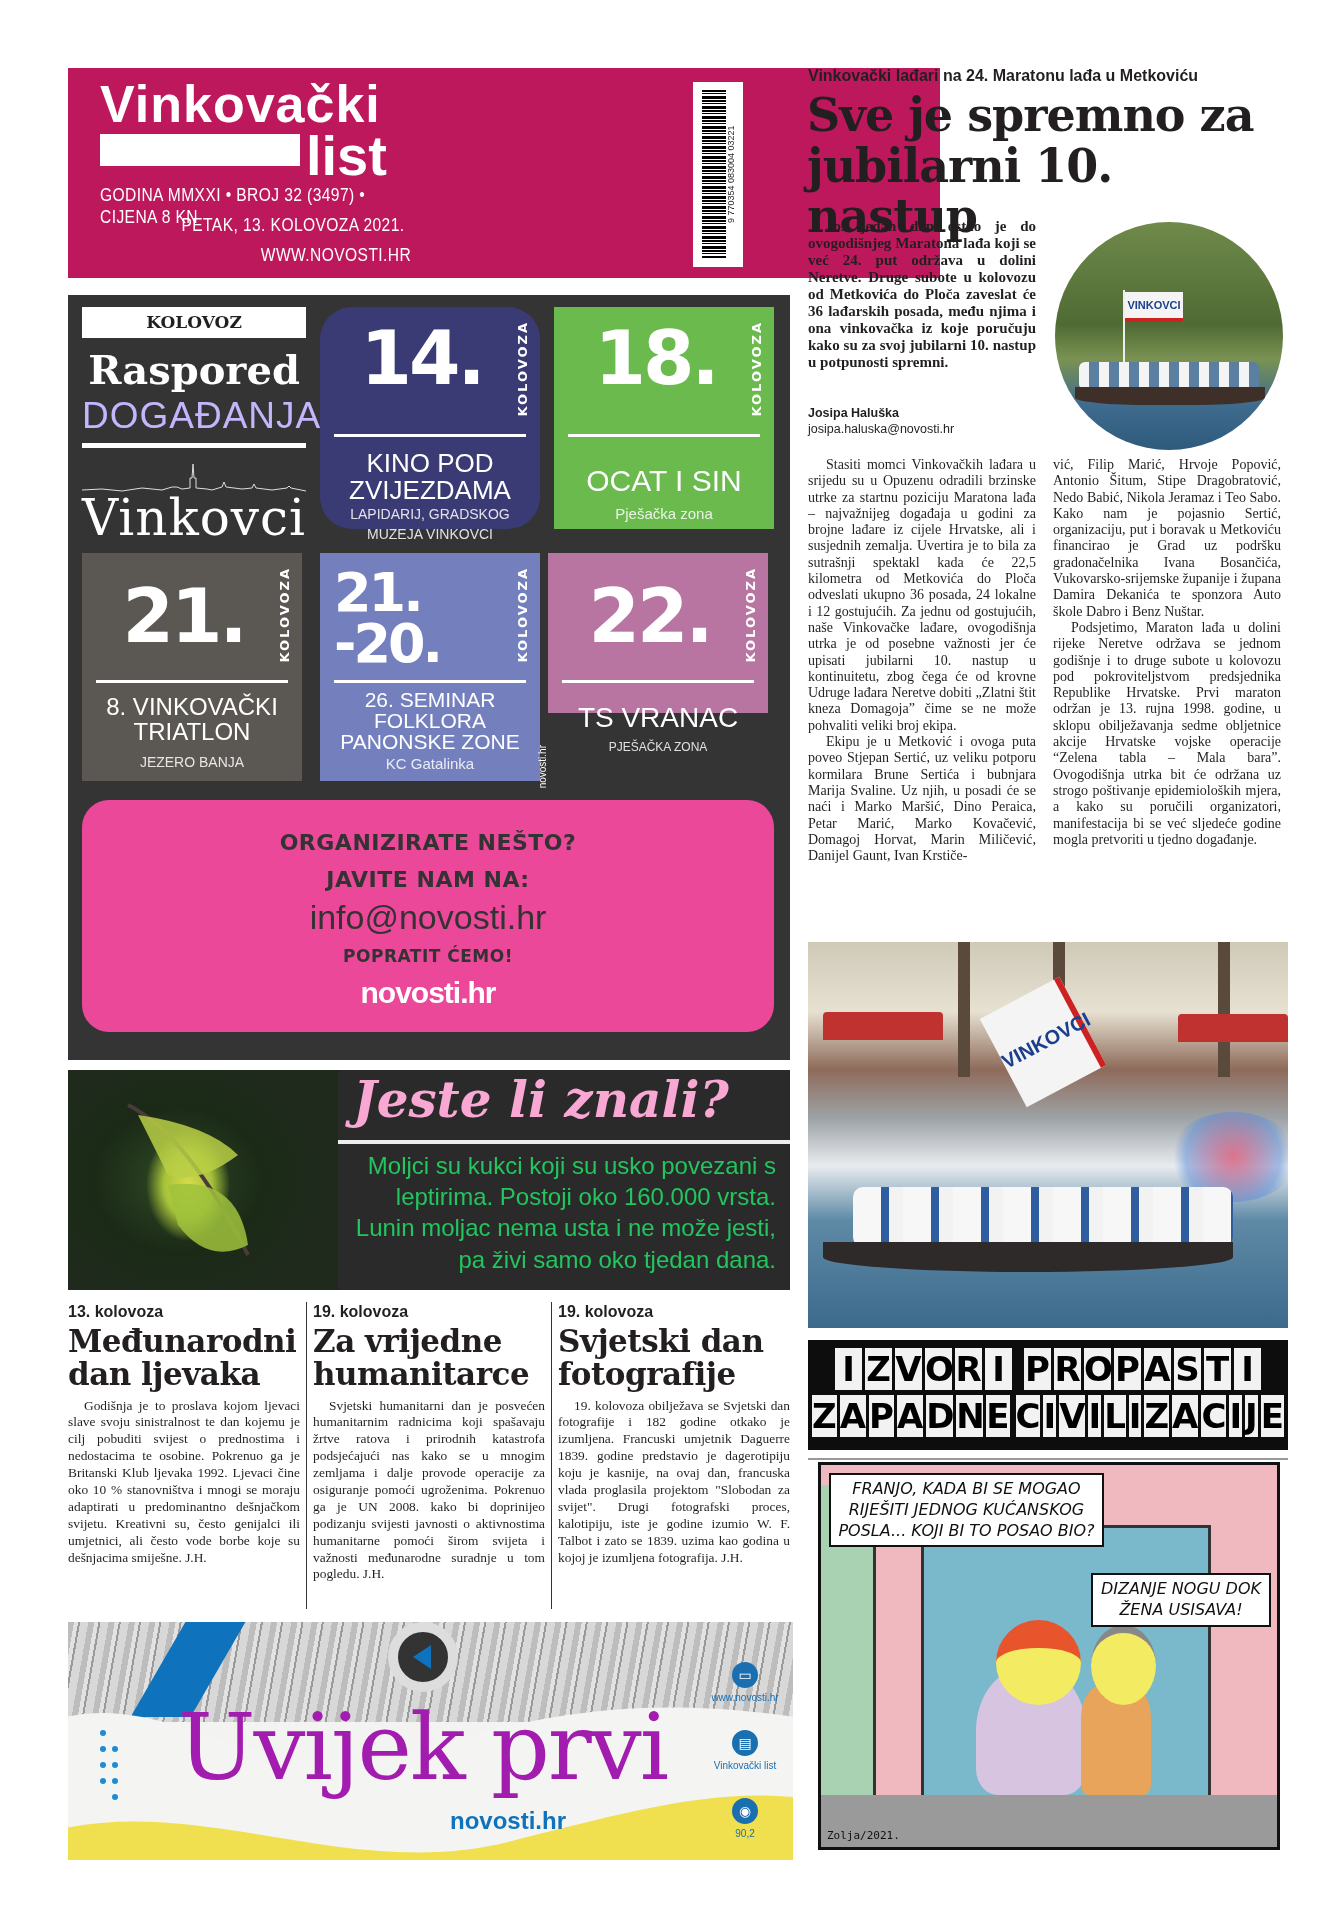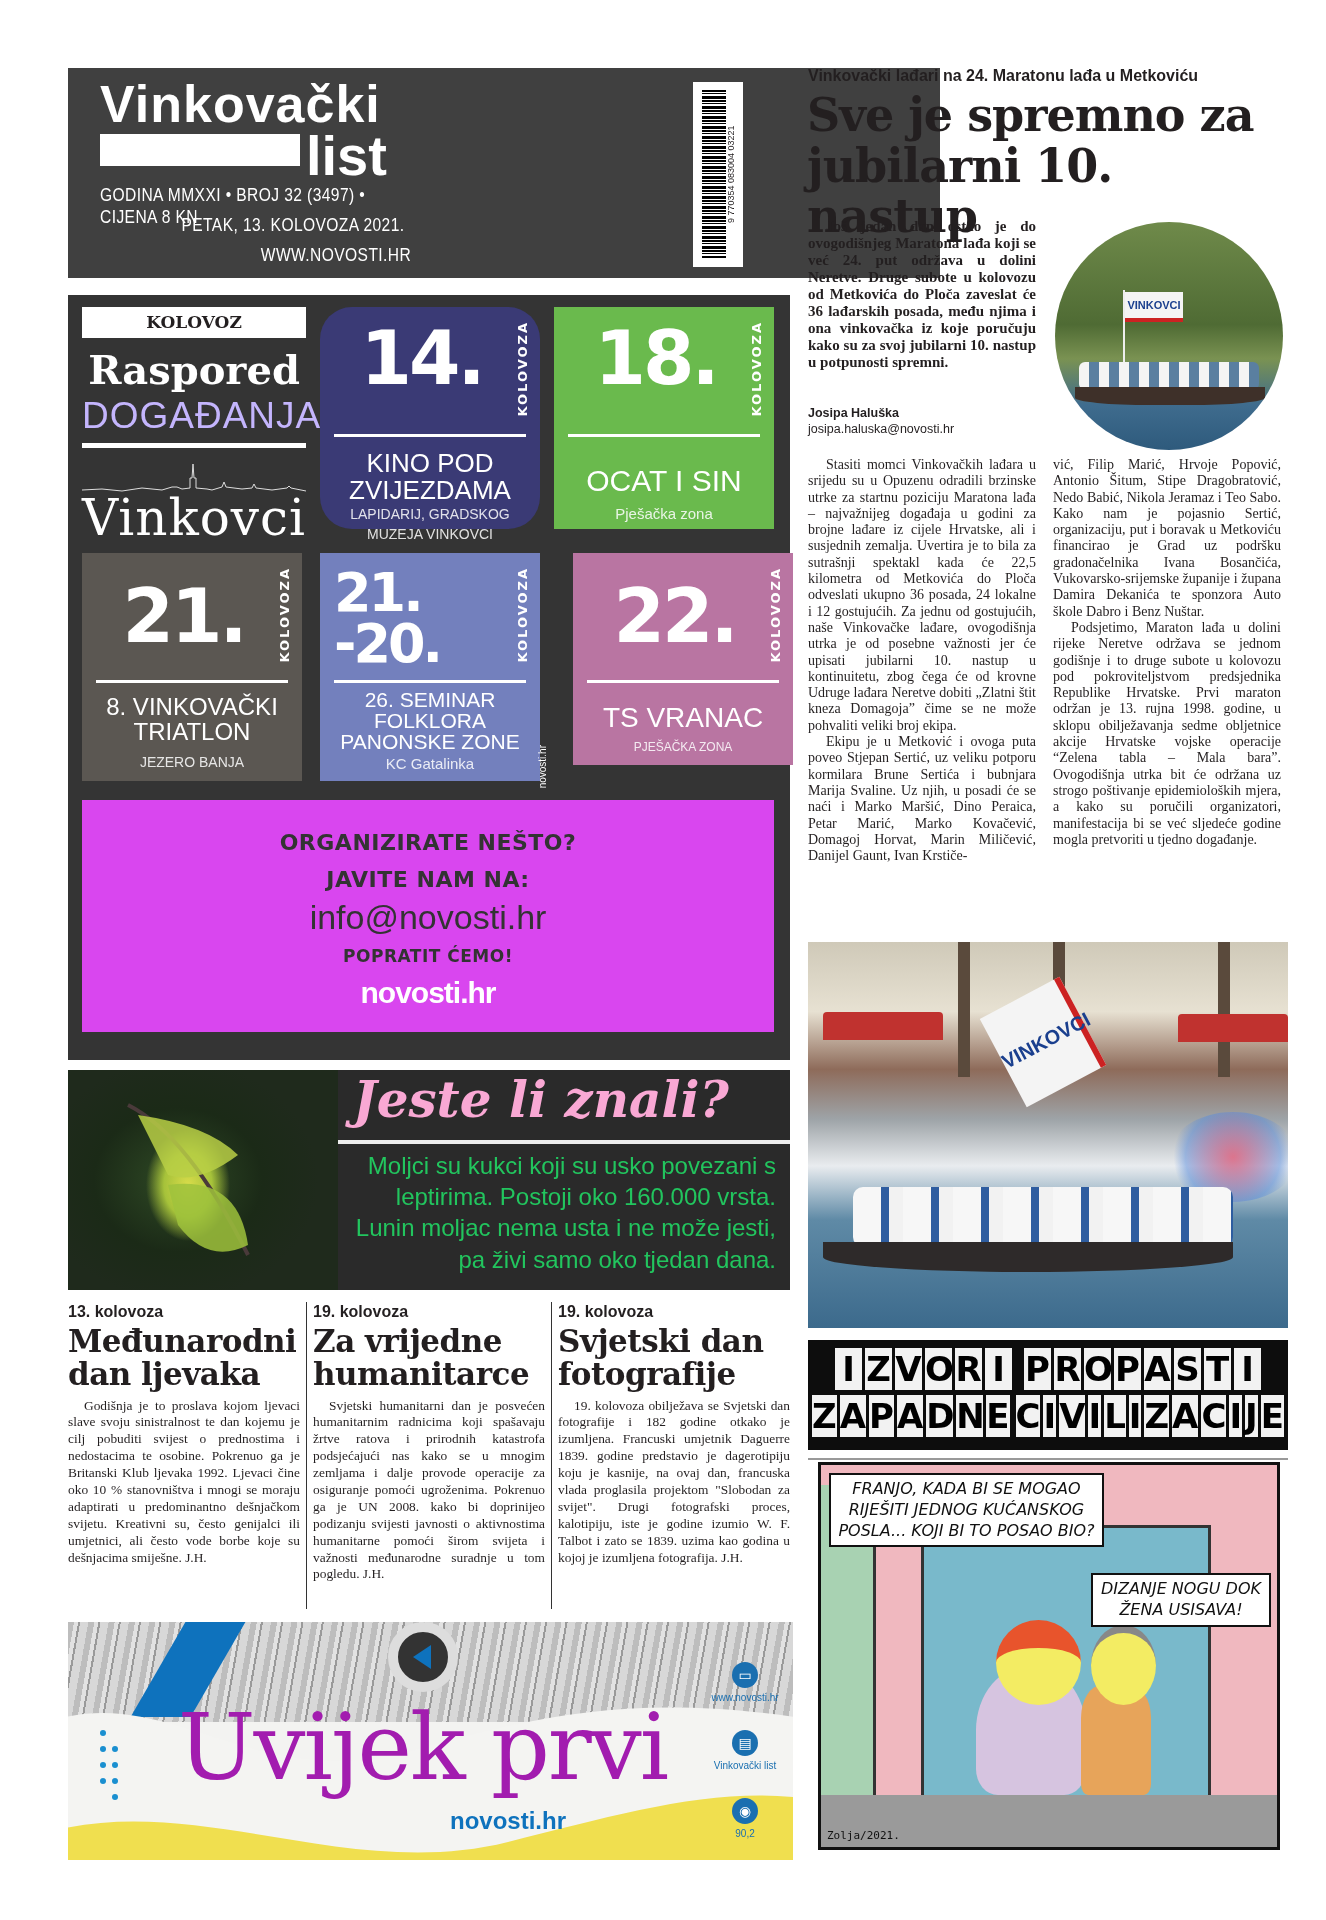--- a/index.html
+++ b/index.html
@@ -1,21 +1,21 @@
 <!DOCTYPE html>
 <html><head>
 <meta charset="utf-8">
 <style>
   * { box-sizing: border-box; margin: 0; padding: 0; }
   html, body { width: 1326px; height: 1920px; background: #ffffff; overflow: hidden; }
   body { position: relative; font-family: "DejaVu Serif", serif; color: #231f20; }
   .abs { position: absolute; }
 
   
-  #masthead { left: 68px; top: 68px; width: 872px; height: 210px; background: #404040; }
+  #masthead { left: 68px; top: 68px; width: 872px; height: 210px; background: #be185d; }
   #mast-title { left: 32px; top: 10px; color: #fff; font-family: "Liberation Sans", sans-serif; font-weight: bold; font-size: 52px; letter-spacing: 1px; line-height: 1; }
   #mast-bar { left: 32px; top: 66px; width: 200px; height: 32px; background: #fff; }
   #mast-list { left: 238px; top: 60px; color: #fff; font-family: "Liberation Sans", sans-serif; font-weight: bold; font-size: 56px; line-height: 1; }
   .mast-line { color: #fff; font-family: "Liberation Sans", sans-serif; font-size: 19px; letter-spacing: 0.5px; text-align: center; width: 300px; transform: scaleX(0.82); transform-origin: left top; }
   #mast-info1 { left: 32px; top: 116px; width: 380px; text-align: left; }
   #mast-info2 { left: 102px; top: 146px; }
   #mast-info3 { left: 145px; top: 176px; }
   #barcode { left: 625px; top: 14px; width: 50px; height: 185px; background: #fff; }
   #barcode .bars { position: absolute; left: 9px; top: 8px; width: 24px; height: 168px;
     background: repeating-linear-gradient(180deg, #000 0 2px, #fff 2px 3px, #000 3px 4px, #fff 4px 6px, #000 6px 9px, #fff 9px 10px); }
@@ -34,24 +34,24 @@
   .ev .date { position: absolute; left: 14px; top: 14px; width: 175px; font-family: "DejaVu Sans", sans-serif; font-weight: bold; font-size: 74px; line-height: 1; letter-spacing: -3px; text-align: center; }
   .ev .date.two { font-size: 54px; line-height: 0.95; text-align: left; left: 14px; }
   .ev .month { position: absolute; right: 10px; top: 14px; writing-mode: vertical-rl; transform: rotate(180deg); font-family: "DejaVu Sans", sans-serif; font-weight: bold; font-size: 13px; letter-spacing: 2px; }
   .ev .rule { position: absolute; left: 14px; right: 14px; top: 127px; height: 3px; background: #fff; }
   .ev .name { position: absolute; left: 4px; right: 4px; top: 143px; text-align: center; font-size: 26px; line-height: 1.04; }
   .ev .place { position: absolute; left: 4px; right: 4px; text-align: center; font-size: 14px; opacity: 0.85; line-height: 1.4; }
   #ev1 { left: 252px; top: 12px; height: 222px; background: #3a3a75; border-radius: 32px; }
   #ev2 { left: 486px; top: 12px; height: 222px; background: #6aba4d; }
   #ev3 { left: 14px; top: 258px; height: 228px; background: #5b5752; }
   #ev4 { left: 252px; top: 258px; height: 228px; background: #7380bd; }
-  #ev5 { left: 505px; top: 258px; height: 212px; background: #b975a2; }
+  #ev5 { left: 480px; top: 258px; height: 160px; background: #b975a2; }
   #ev-credit { left: 469px; top: 450px; writing-mode: vertical-rl; transform: rotate(180deg); color: #fff; font-family: "Liberation Sans", sans-serif; font-size: 10px; }
 
-  #contact { left: 14px; top: 505px; width: 692px; height: 232px; background: #d946ef; text-align: center; }
+  #contact { left: 14px; top: 505px; width: 692px; height: 232px; background: #ec4899; text-align: center; border-radius: 27px; }
   .c-bold { position: absolute; left: 0; right: 0; font-family: "DejaVu Sans", sans-serif; font-weight: bold; color: #333; letter-spacing: 0.5px; }
   #contact-q { top: 30px; font-size: 22px; }
   #contact-call { top: 67px; font-size: 22px; }
   #contact-email { position: absolute; left: 0; right: 0; top: 98px; font-family: "Liberation Sans", sans-serif; font-size: 34px; color: #333; }
   #contact-follow { top: 146px; font-size: 17px; }
   #contact-logo { position: absolute; left: 0; right: 0; top: 176px; font-family: "Liberation Sans", sans-serif; font-weight: bold; font-size: 30px; color: #fff; letter-spacing: -1px; }
 
   
   #didyouknow { left: 68px; top: 1070px; width: 722px; height: 220px; background: #2a2a2a; overflow: hidden; }
   #moth { left: 0; top: 0; width: 270px; height: 220px;

